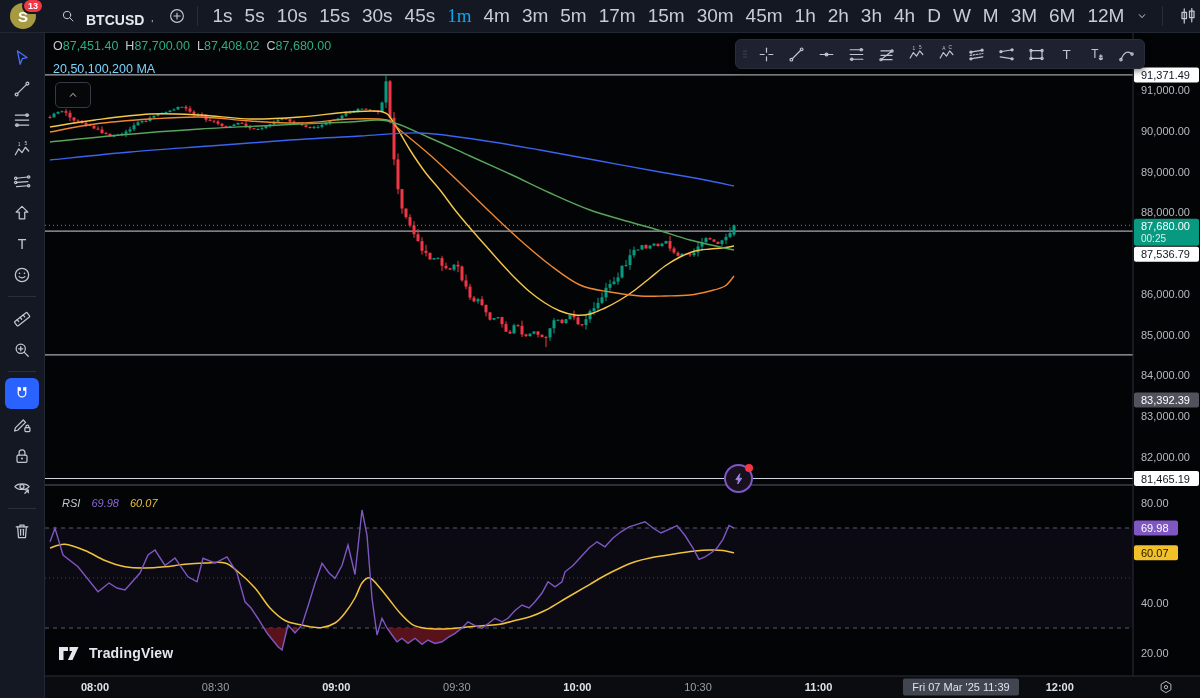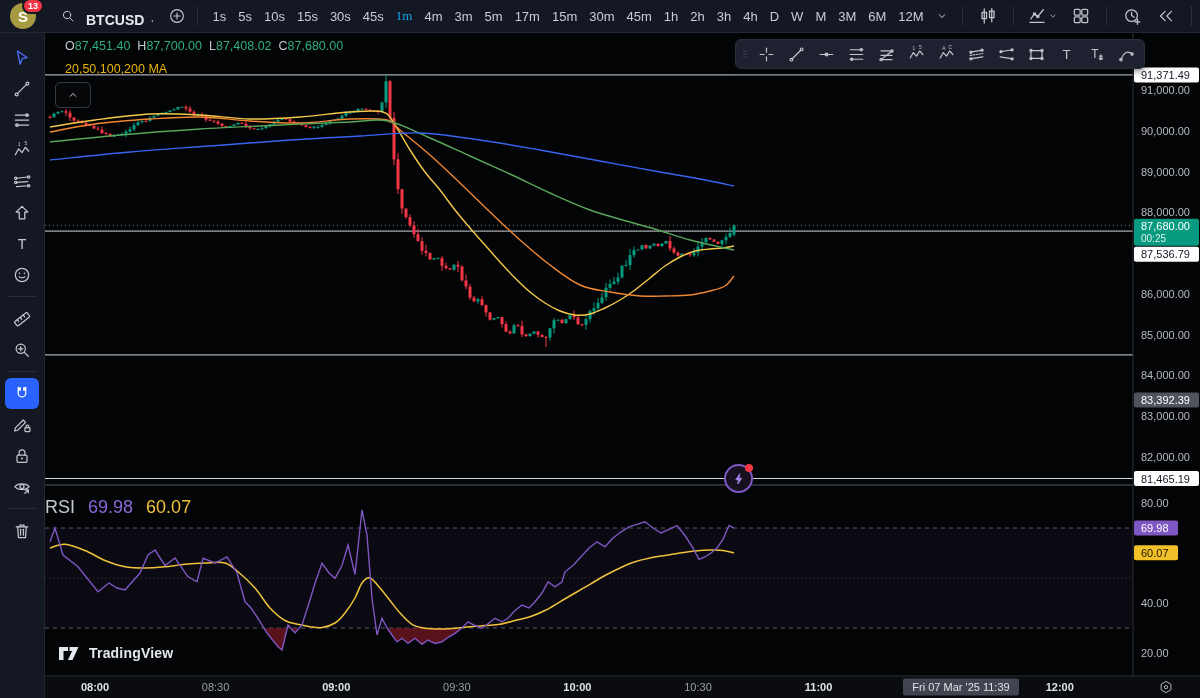--- a/index.html
+++ b/index.html
@@ -6,35 +6,35 @@
   body{width:1200px;height:698px;overflow:hidden;font-family:"Liberation Sans",sans-serif;-webkit-font-smoothing:antialiased;}
   .topbar{position:absolute;left:0;top:0;width:1200px;height:33px;background:#141822;border-bottom:1px solid #232836;display:flex;align-items:center;box-sizing:border-box;padding:0 10px;z-index:30;}
   .tb-sep{width:1px;height:20px;background:#2a2e39;margin:0 8px;flex:none;}
   .avatar-wrap{position:relative;width:26px;height:26px;flex:none;margin-right:14px;}
   .avatar{width:26px;height:26px;border-radius:50%;background:#a79b42;color:#fff;font-weight:bold;font-size:15px;display:flex;align-items:center;justify-content:center;}
   .avatar-badge{position:absolute;top:-5px;right:-8px;background:#f23645;color:#fff;font-size:9px;font-weight:bold;padding:1px 4px;border-radius:8px;border:2px solid #141822;}
   .symbol-btn{display:flex;align-items:flex-end;gap:6px;color:#e6e9ef;font-weight:bold;font-size:14px;cursor:pointer;padding:2px 6px;border-radius:4px;}
   .symbol-mark{font-size:9px;color:#9b9ea6;vertical-align:super;margin-left:1px;}
   .icon-btn{display:flex;align-items:center;justify-content:center;min-width:24px;height:24px;border-radius:4px;color:#c3c6cf;cursor:pointer;flex:none;}
   .icon-btn svg{display:block;}
-  .tf{font-size:13px;color:#c9ccd6;padding:2px 5px;margin:0 1px;border-radius:4px;cursor:pointer;flex:none;}
+  .tf{font-size:19px;color:#c9ccd6;padding:2px 5px;margin:0 1px;border-radius:4px;cursor:pointer;flex:none;}
   .tf.active{color:#0ea5e9;font-family:Liberation Serif, serif;}
   .sidebar{position:absolute;left:0;top:33px;width:45px;height:665px;background:#141822;border-right:1px solid #232836;display:flex;flex-direction:column;align-items:center;padding-top:9px;box-sizing:border-box;z-index:20;}
   .side-item{width:34px;height:31px;display:flex;align-items:center;justify-content:center;color:#c3c6cf;cursor:pointer;border-radius:6px;flex:none;}
   .side-item.active-blue{background:#2962ff;color:#fff;}
   .side-item.active-cursor{color:#4a72ff;}
   .side-div{width:28px;height:1px;background:#2a2e39;margin:6px 0;flex:none;}
   .chart-root{position:absolute;left:45px;top:33px;width:1155px;height:665px;background:#030405;}
   .chart-root svg.main{position:absolute;left:0;top:0;}
-  .legend{position:absolute;left:8px;top:6px;font-size:12.5px;z-index:5;pointer-events:none;margin-left:12px;}
+  .legend{position:absolute;left:8px;top:6px;font-size:12.5px;z-index:5;pointer-events:none;}
   .legend .row1 span.k{color:#c6c9d0;}
   .legend .row1 span.v{color:#2fae81;margin-right:7px;}
-  .legend .row2{margin-top:9px;color:#eab308;}
+  .legend .row2{margin-top:9px;color:#7dd3fc;}
   .collapse-btn{position:absolute;left:10px;top:49px;width:34px;height:24px;border:1px solid #363a45;border-radius:5px;display:flex;align-items:center;justify-content:center;color:#c3c6cf;cursor:pointer;z-index:5;background:rgba(10,12,16,.4);}
-  .rsi-legend{position:absolute;left:0;top:464px;font-size:18px;z-index:5;pointer-events:none;}
+  .rsi-legend{position:absolute;left:17px;top:464px;font-size:11px;z-index:5;pointer-events:none;font-style:italic;}
   .rsi-legend .t{color:#c6c9d0;margin-right:8px;}
   .rsi-legend .v1{color:#8a68d8;margin-right:8px;}
   .rsi-legend .v2{color:#f0c33c;}
   .float-toolbar{position:absolute;left:690px;top:6px;height:28px;background:#1d2130;border:1px solid #2a2e39;border-radius:6px;display:flex;align-items:center;padding:0 3px;z-index:10;box-shadow:0 2px 6px rgba(0,0,0,.5);}
   .ft-item{width:30px;height:26px;display:flex;align-items:center;justify-content:center;color:#c3c6cf;cursor:pointer;border-radius:4px;flex:none;}
   .ft-handle{width:12px;color:#6b7080;display:flex;align-items:center;justify-content:center;cursor:grab;}
   .watermark{position:absolute;left:12px;top:608px;display:flex;align-items:center;gap:8px;z-index:5;color:#e4e7ed;}
   .watermark .wm-text{font-size:14px;font-weight:bold;letter-spacing:.2px;}
   .boost-badge{position:absolute;left:679px;top:431px;width:25px;height:25px;border-radius:50%;border:2px solid #7e57c2;background:#17101f;display:flex;align-items:center;justify-content:center;z-index:6;cursor:pointer;}
   .boost-dot{position:absolute;right:-2px;top:-2px;width:8px;height:8px;border-radius:50%;background:#f23645;}

